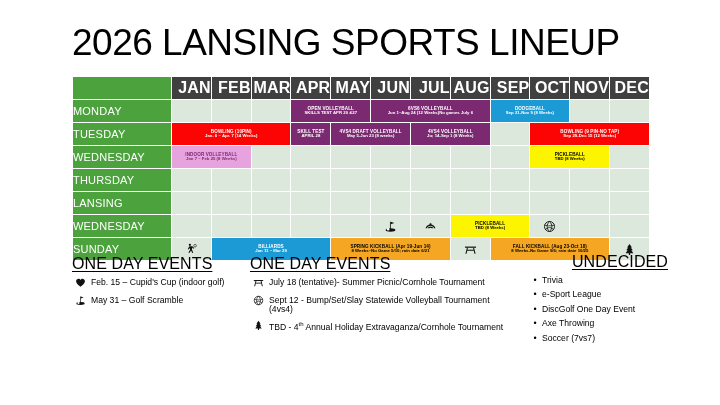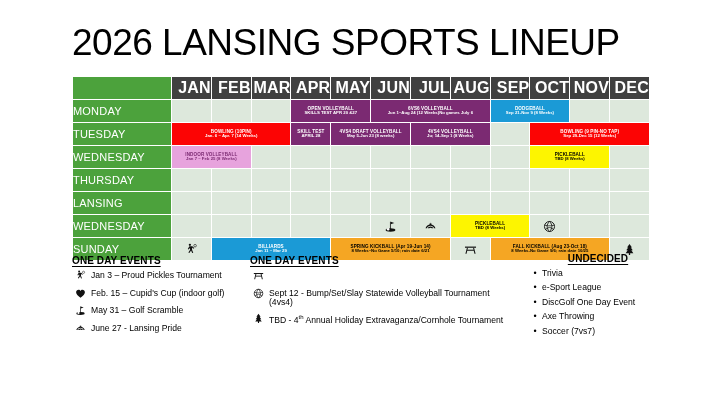--- a/index.html
+++ b/index.html
@@ -35,31 +35,31 @@
   .purple{background:#7b2a72;}
   .red{background:#fc0404;}
   .blue{background:#1b9ad6;}
   .pink{background:#e7a3dd;color:#7b2a72;}
   .yellow{background:#fdf500;color:#000;}
   .orange{background:#f5a623;color:#000;}
   .icn{display:flex;align-items:center;justify-content:center;height:100%;}
   
   .legend{position:absolute;font-size:8.6px;color:#000;}
   .legend h3{
-    margin:0 0 4px 0;font-size:10px;font-weight:700;letter-spacing:0.1px;
+    margin:0 0 4px 0;font-size:16px;font-weight:400;letter-spacing:0.1px;
     text-decoration:underline;text-underline-offset:2px;
   }
   .lrow{display:flex;align-items:flex-start;margin-bottom:4.5px;}
   .lico{width:16px;min-width:16px;text-align:center;line-height:1;
     font-size:10px;margin-right:3px;}
   .ltxt{line-height:1.15;padding-top:1px;}
   #legend-one-day-1{left:72px;top:255px;width:190px;}
   #legend-one-day-2{left:250px;top:255px;width:265px;}
   #legend-undecided{left:528px;top:253px;width:140px;}
-  #legend-undecided h3{text-align:center;}
+  #legend-undecided h3{text-align:right;}
   .ul-row{display:flex;align-items:flex-start;margin-bottom:3.5px;}
   .ul-bullet{width:14px;min-width:14px;text-align:center;font-size:9px;}
   sup{font-size:6px;vertical-align:super;}
 </style>
 </head>
 <body>
 
 <div id="page-title">2026 LANSING SPORTS LINEUP</div>
 
 <table id="calendar">
@@ -258,62 +258,46 @@
         </td>
       </tr>
     </tbody>
 </table>
 
 <div class="legend" id="legend-one-day-1">
   <h3>ONE DAY EVENTS</h3>
   <div>
       <div class="lrow">
         <span class="lico"><svg width="11" height="11" viewBox="0 0 24 24" fill="#111">
-            <circle cx="9" cy="3.4" r="2.1"></circle>
-            <path d="M8 6.2 5.2 11l1.7 1 1.9-3 .7 3.3-3.3 5.1 1.8 1.1 3.2-4.8 2.1 4.9 1.9-.8-2.2-5.3.2-4 2.6 2.1 1.3-1.6-3.6-2.9z"></path>
-            <circle cx="18.6" cy="5" r="2.4" fill="none" stroke="#111" stroke-width="1.1"></circle>
-          </svg></span>
-        <span class="ltxt">Jan 3 – Proud Pickles Tournament</span>
-      </div>
-      <div class="lrow">
-        <span class="lico"><svg width="11" height="11" viewBox="0 0 24 24" fill="#111">
             <path d="M12 21.5C6 17 2.4 13.6 2.4 9.5 2.4 6.4 4.8 4 7.8 4c1.9 0 3.4 1 4.2 2.3C12.8 5 14.3 4 16.2 4c3 0 5.4 2.4 5.4 5.5 0 4.1-3.6 7.5-9.6 12z"></path>
           </svg></span>
         <span class="ltxt">Feb. 15 – Cupid's Cup (indoor golf)</span>
       </div>
       <div class="lrow">
         <span class="lico"><svg width="11" height="11" viewBox="0 0 24 24" fill="#111">
             <ellipse cx="12" cy="18.6" rx="9" ry="3.2"></ellipse>
             <path d="M11 3.2v13.3h1.5V3.2z"></path>
             <path d="M12.5 3.2 19 5.4l-6.5 2.4z"></path>
             <circle cx="7.6" cy="17.2" r="2.3" fill="#fff"></circle>
           </svg></span>
         <span class="ltxt">May 31 – Golf Scramble</span>
       </div>
-      <div class="lrow">
-        <span class="lico"><svg width="11" height="11" viewBox="0 0 24 24" fill="#111">
-            <path d="M12 7c4.7 0 8.6 3.2 9.6 7.4H2.4C3.4 10.2 7.3 7 12 7z" opacity="0"></path>
-            <path d="M12 8.2c-4.4 0-8 2.9-9.2 6.9h2.5C6.4 12.4 8.9 10.6 12 10.6s5.6 1.8 6.7 4.5h2.5C20 11.1 16.4 8.2 12 8.2z"></path>
-            <path d="M12 12c-2.3 0-4.3 1.3-5.2 3.1h2.8c.6-.6 1.5-1 2.4-1s1.8.4 2.4 1h2.8C16.3 13.3 14.3 12 12 12z"></path>
-            <path d="M9.3 5.2 10.8 8l1-3.6L13 8l1.6-2.7-1 4.1h-3.2z"></path>
-          </svg></span>
-        <span class="ltxt">June 27 - Lansing Pride</span>
-      </div>
     </div>
 </div>
 
 <div class="legend" id="legend-one-day-2">
   <h3>ONE DAY EVENTS</h3>
   <div>
       <div class="lrow">
         <span class="lico"><svg width="11" height="11" viewBox="0 0 24 24" fill="#111">
             <rect x="1.8" y="6.6" width="20.4" height="2.2"></rect>
             <path d="M5.4 8.8 2.6 20h2.1l2.6-11.2zM18.6 8.8 21.4 20h-2.1L16.7 8.8z"></path>
             <rect x="5.6" y="12.4" width="12.8" height="1.9"></rect>
           </svg></span>
+        <span class="ltxt">July 18 (tentative)- Summer Picnic/Cornhole Tournament</span>
       </div>
       <div class="lrow">
         <span class="lico"><svg width="11" height="11" viewBox="0 0 24 24" fill="#111">
             <circle cx="12" cy="12" r="9.3" fill="none" stroke="#111" stroke-width="1.7"></circle>
             <path d="M12 2.7c-3 3-4.4 6.3-4.4 9.3 0 3 1.4 6.3 4.4 9.3" fill="none" stroke="#111" stroke-width="1.5"></path>
             <path d="M12 2.7c3 3 4.4 6.3 4.4 9.3 0 3-1.4 6.3-4.4 9.3" fill="none" stroke="#111" stroke-width="1.5"></path>
             <path d="M3 9.2c3.5 1.4 6.6 1.7 9 1.3M21 9.2c-3.5 1.4-6.6 1.7-9 1.3" fill="none" stroke="#111" stroke-width="1.4"></path>
             <path d="M4.2 17.3c3-2 5.6-3.2 7.8-3.6M19.8 17.3c-3-2-5.6-3.2-7.8-3.6" fill="none" stroke="#111" stroke-width="1.4"></path>
           </svg></span>
         <span class="ltxt">Sept 12 - Bump/Set/Slay Statewide Volleyball Tournament (4vs4)</span>

